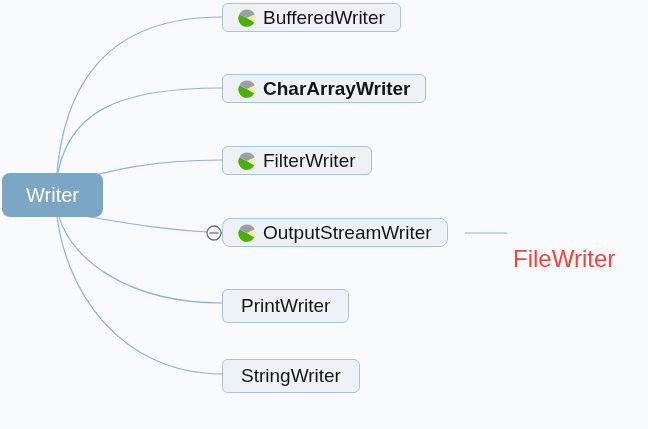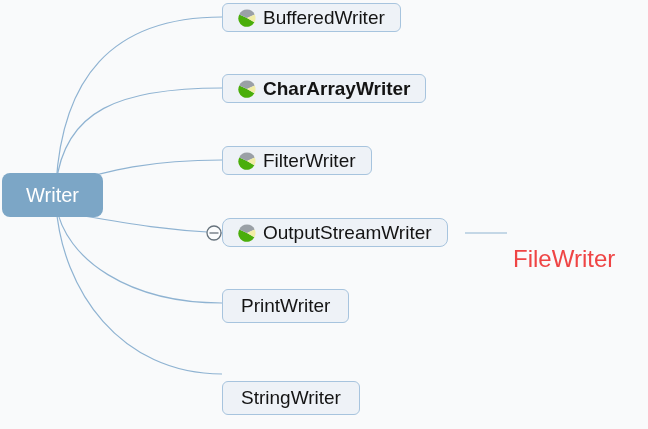--- a/index.html
+++ b/index.html
@@ -51,21 +51,21 @@
     color: #ef4444;
     white-space: nowrap;
     margin-top: 24px;
   }
   
   .n0 { left: 222px; top: 3px; }
   .n1 { left: 222px; top: 74px; font-weight: bold; }
   .n2 { left: 222px; top: 146px; }
   .n3 { left: 222px; top: 218px; border-radius: 8px; }
   .n4 { left: 222px; top: 289px; }
-  .n5 { left: 222px; top: 359px; margin-top: 22px; }
+  .n5 { left: 222px; top: 359px; }
 </style>
 </head>
 <body>
 
 <div class="stage">
 
   <svg class="connectors" width="648" height="429" viewBox="0 0 648 429">
     <g fill="none" stroke="#8fb3d2" stroke-width="1.2">
       <path d="M 56 185 C 62 80, 110 17, 222 17"></path>
       <path d="M 56 185 C 64 110, 120 88, 222 88"></path>

